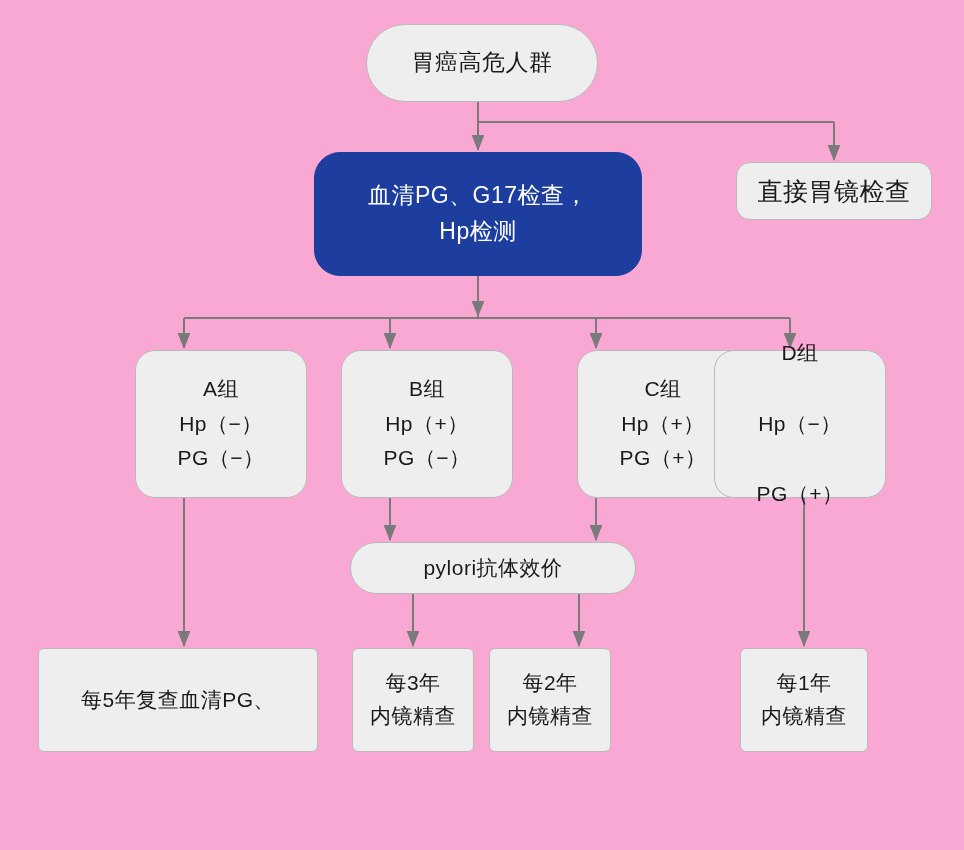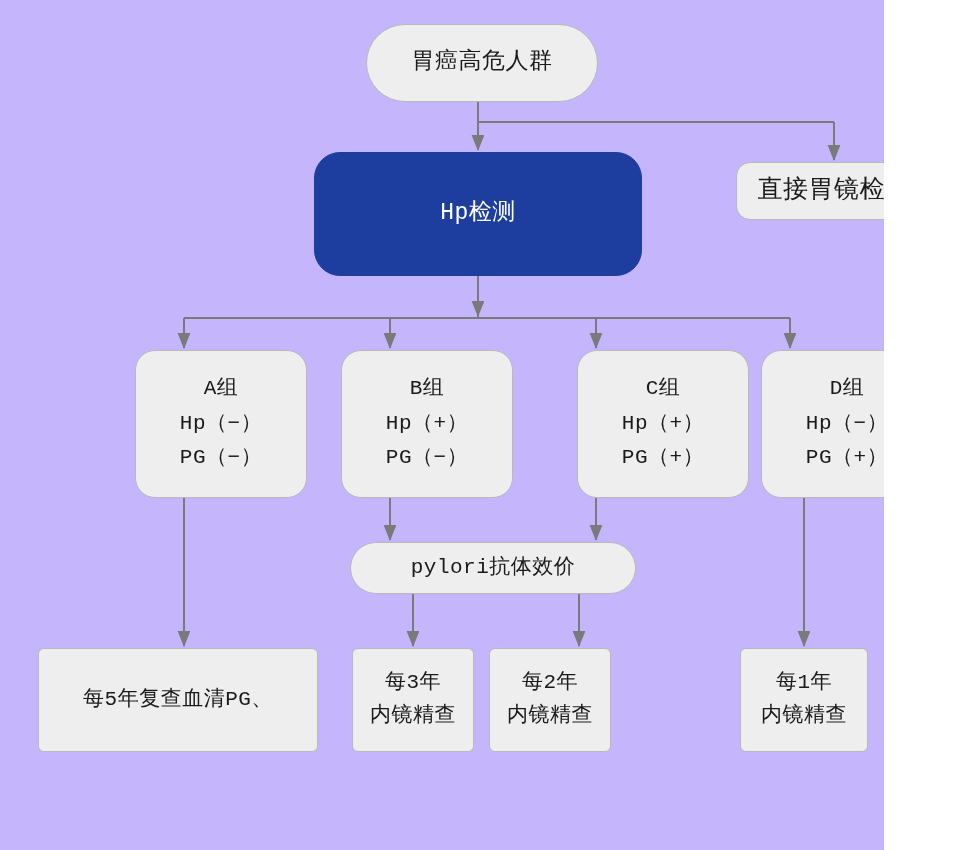--- a/index.html
+++ b/index.html
@@ -2,24 +2,24 @@
 <html><head>
 <meta charset="utf-8">
 <style>
   html, body {
     margin: 0;
     padding: 0;
     background: #ffffff;
   }
   #canvas {
     position: relative;
-    width: 884px;
+    width: 964px;
     height: 850px;
-    background: #c4b5fd;
-    font-family: Liberation Mono, monospace;
+    background: #f9a8d4;
+    font-family: Liberation Sans, sans-serif;
     overflow: hidden;
   }
   svg.edges {
     position: absolute;
     left: 0;
     top: 0;
     width: 964px;
     height: 850px;
     pointer-events: none;
   }
@@ -73,21 +73,21 @@
     width: 172px;
     height: 148px;
     border-radius: 20px;
     font-size: 21px;
     margin-left: 37px;
   }
   .node-group .line { margin: 1px 0; }
   .group-a { left: 98px; }
   .group-b { left: 304px; }
   .group-c { left: 540px; }
-  .group-d { left: 724px; }
+  .group-d { left: 677px; gap: 36px; }
 
   .node-treat {
     left: 350px;
     top: 542px;
     width: 286px;
     height: 52px;
     border-radius: 26px;
     font-size: 21px;
   }
   .node-outcome {
@@ -165,20 +165,21 @@
 
       <path d="M804,498 L804,646" marker-end="url(#arrow)"></path>
     </g>
   </svg>
 
   <div class="node node-start">
     <span class="line">胃癌高危人群</span>
   </div>
 
   <div class="node node-primary">
+    <span class="line">血清PG、G17检查，</span>
     <span class="line">Hp检测</span>
   </div>
 
   <div class="node node-direct">
     <span class="line">直接胃镜检查</span>
   </div>
 
   <div class="node node-group group-a">
     <span class="line">A组</span>
     <span class="line">Hp（−）</span>

